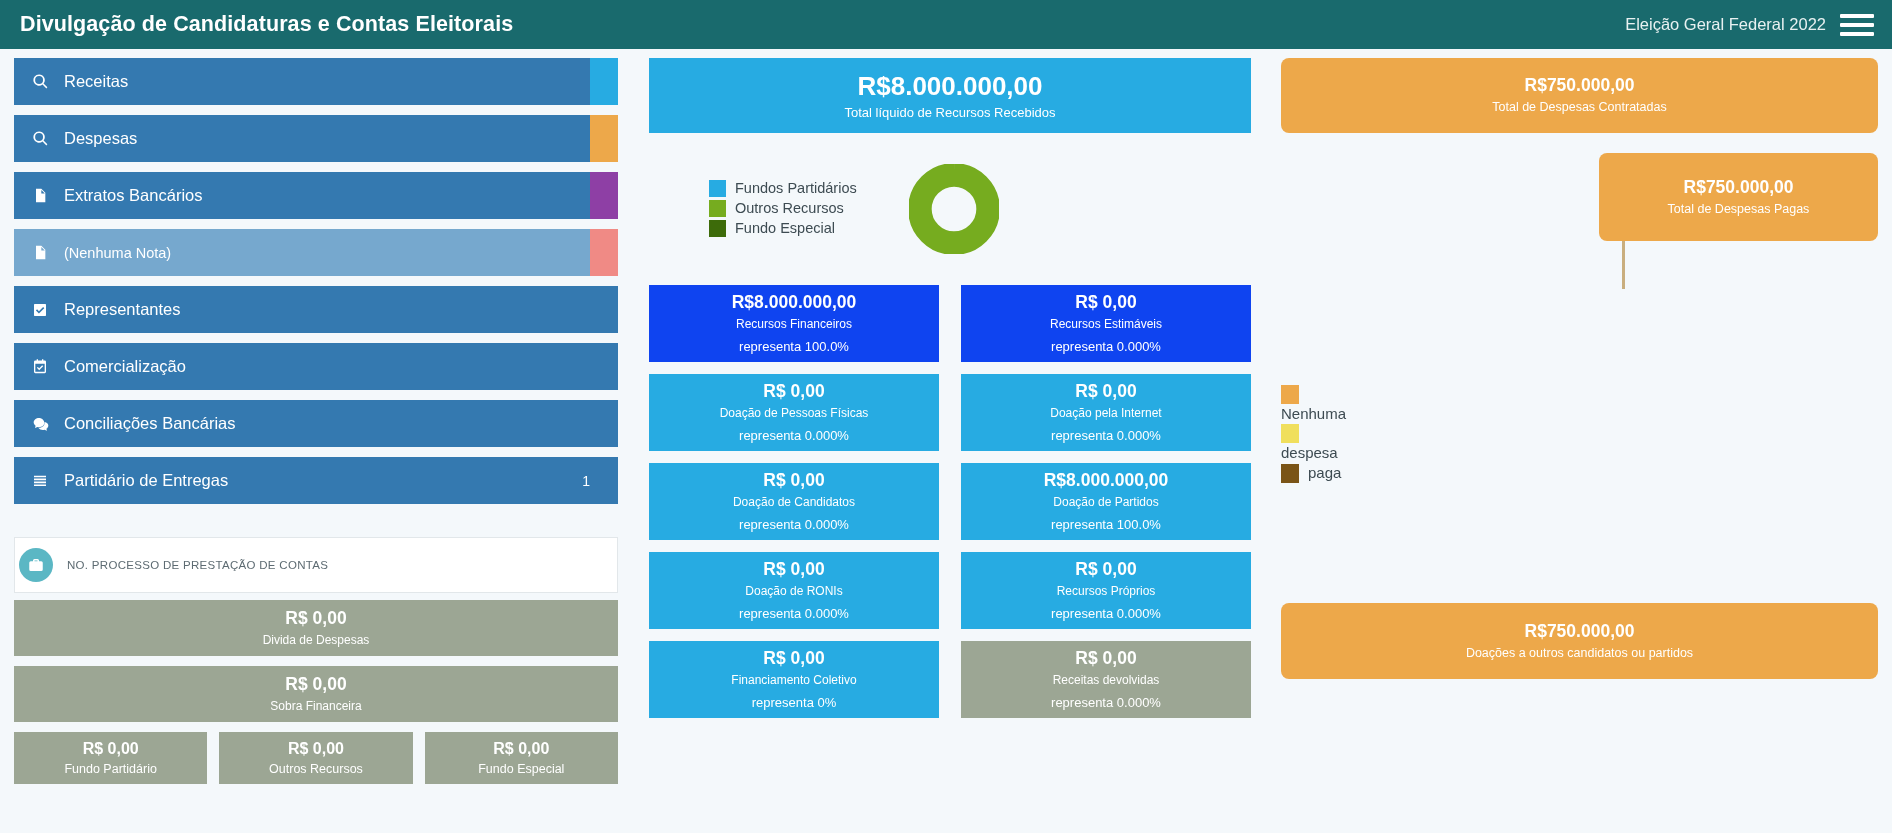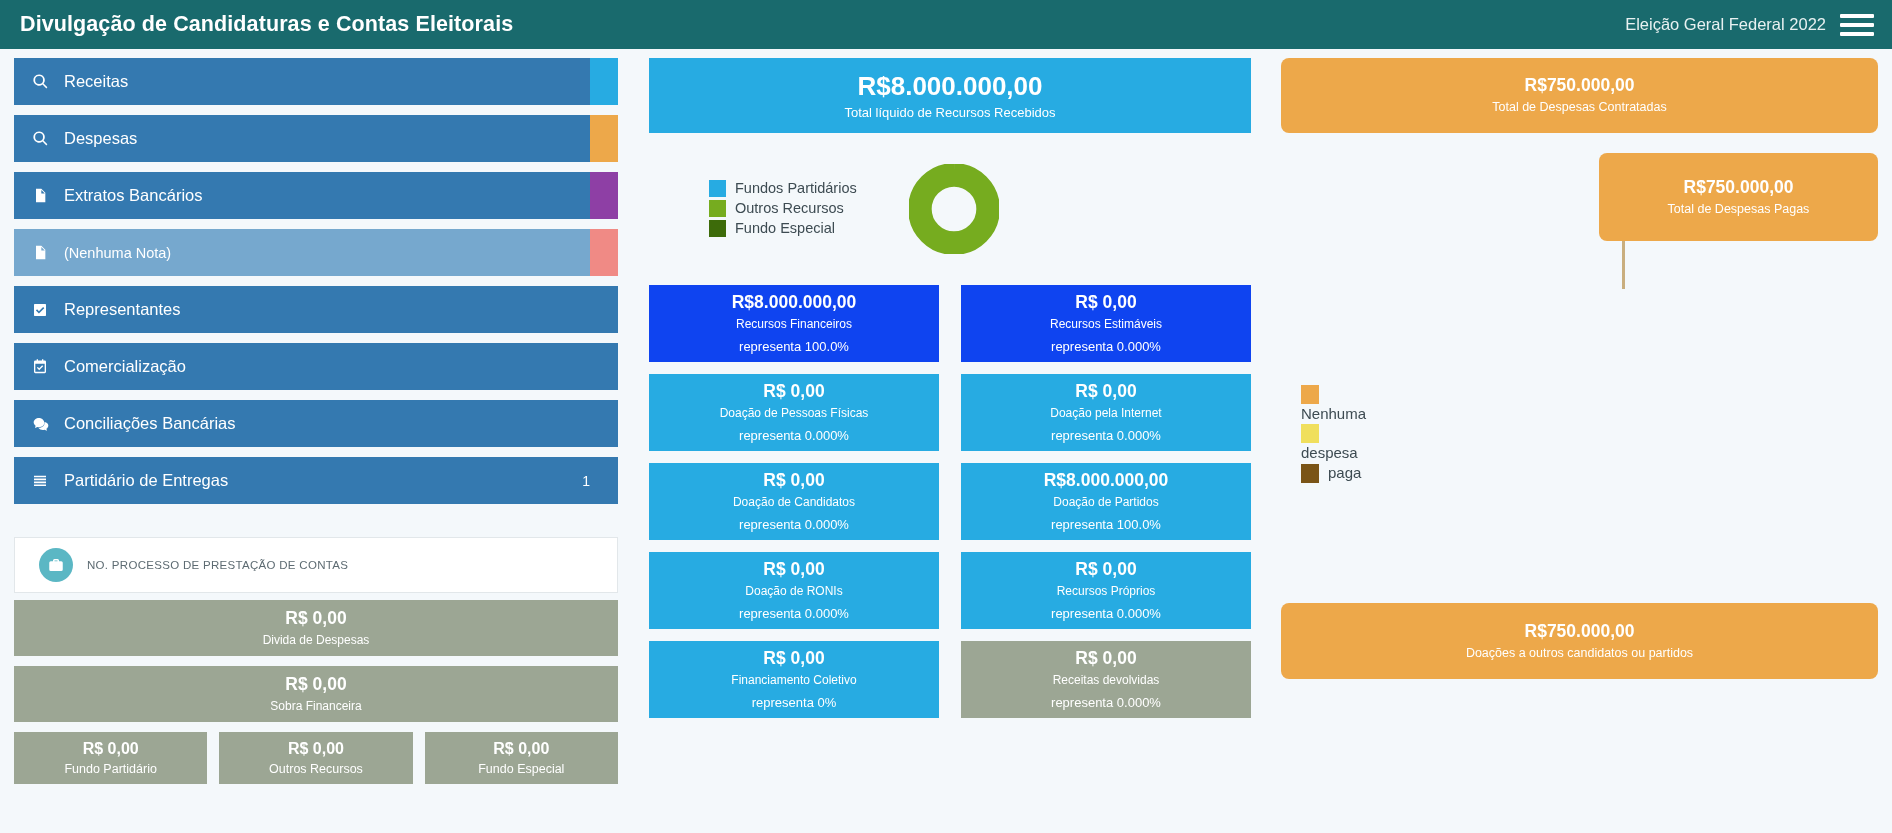--- a/index.html
+++ b/index.html
@@ -83,21 +83,21 @@
     width: 28px;
   }
 
   
   .process-card {
     margin-top: 33px;
     background: #ffffff;
     border: 1px solid #e2e7ea;
     height: 56px;
     display: flex; align-items: center;
-    padding: 0 24px;
+    padding: 0 4px;
   }
   .process-avatar {
     width: 34px; height: 34px; border-radius: 50%;
     background: #5bb7c4;
     display: flex; align-items: center; justify-content: center;
     margin-right: 14px;
   }
   .process-avatar svg { display: block; fill: #ffffff; }
   .process-label {
     font-size: 11.5px;
@@ -177,21 +177,21 @@
   .paid-card .caption { font-size: 12.5px; }
   .paid-stem {
     position: absolute; left: 341px; top: 88px;
     width: 3px; height: 48px;
     background: #c9ae7e;
   }
 
   .paid-legend { position: absolute; left: 0px; top: 232px; width: 230px; }
   .paid-legend .sw { width: 18px; height: 19px; }
   .paid-legend .txt { font-size: 15px; color: #3d4b52; line-height: 20px; }
-  .pl-row { margin-bottom: 0px; margin-left: 20px; }
+  .pl-row { margin-bottom: 0px; }
   .pl-row.indent { display: flex; align-items: center; gap: 9px; }
 
   .right-bottom {
     position: absolute; left: 0; top: 554px;
     width: 597px; height: 76px;
   }
   .right-bottom .amount { font-size: 17.5px; }
   .right-bottom .caption { font-size: 12.5px; }
 </style>
 </head>

